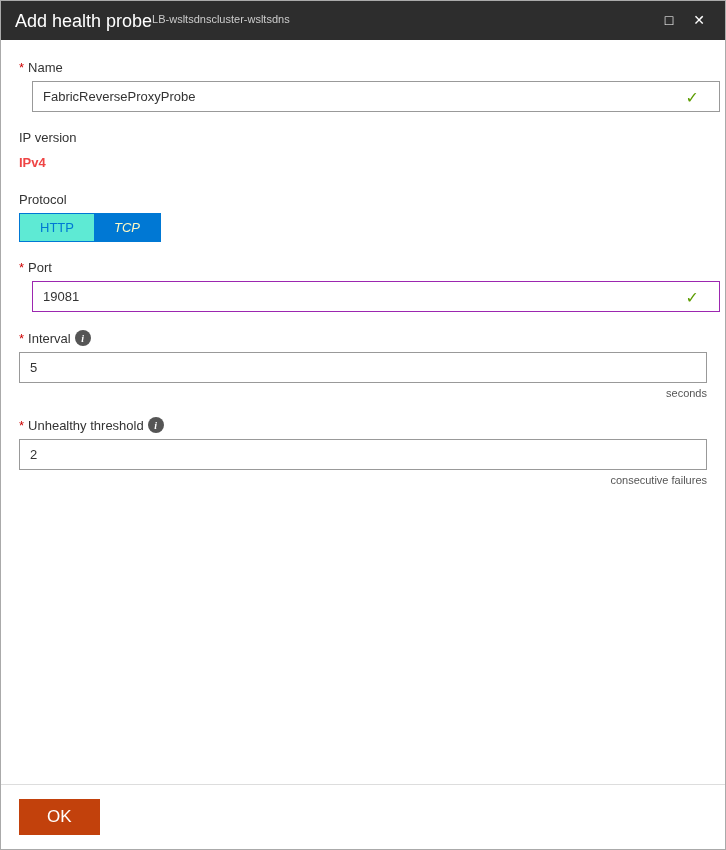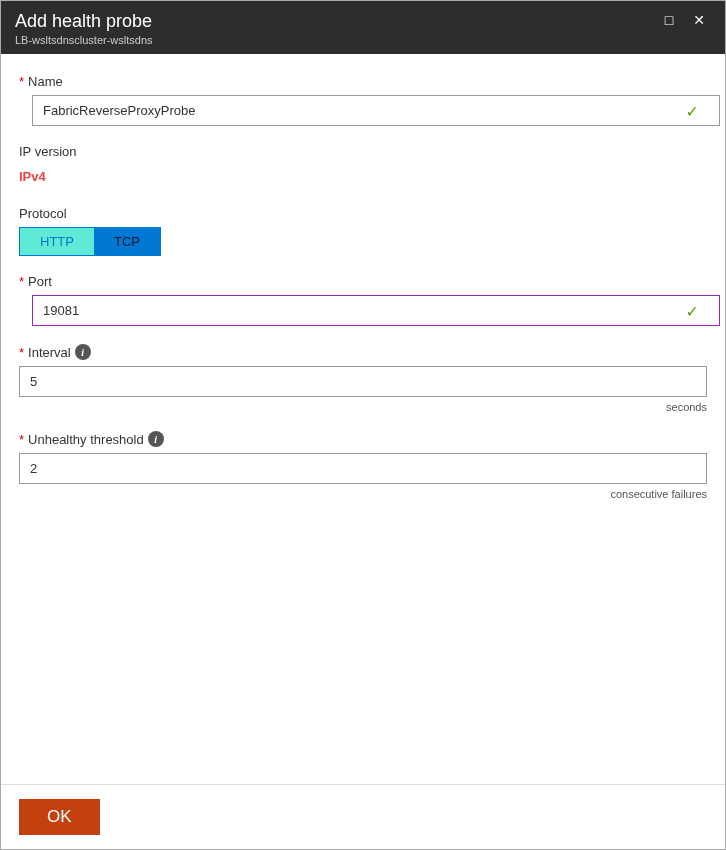--- a/index.html
+++ b/index.html
@@ -32,21 +32,20 @@
       color: #fff;
       padding: 10px 14px 8px 14px;
       display: flex;
       justify-content: space-between;
       align-items: flex-start;
       flex-shrink: 0;
     }
 
     .title-bar-left {
       display: flex;
-      flex-direction: column;
     }
 
     .title-bar-title {
       font-size: 18px;
       font-weight: 400;
       color: #fff;
     }
 
     .title-bar-subtitle {
       font-size: 11px;
@@ -164,21 +163,22 @@
       outline: none;
     }
 
     .protocol-btn.inactive {
       background: #5eead4;
       color: #0078d4;
     }
 
     .protocol-btn.active {
       background: #0078d4;
-      color: #0f172a;
+      color: #fef9c3;
+      font-style: italic;
     }
 
     .hint-text {
       text-align: right;
       font-size: 11px;
       color: #555;
       margin-top: 4px;
     }
 
     .footer {

